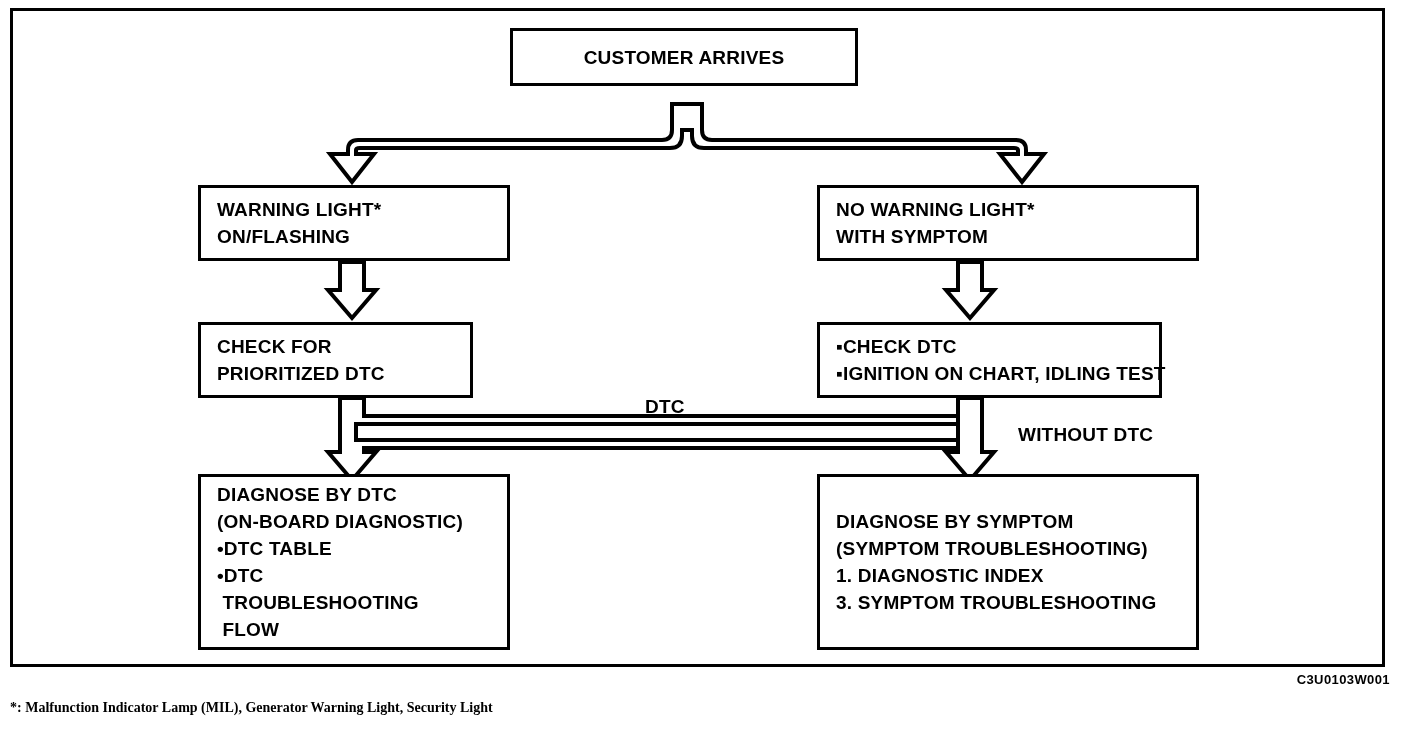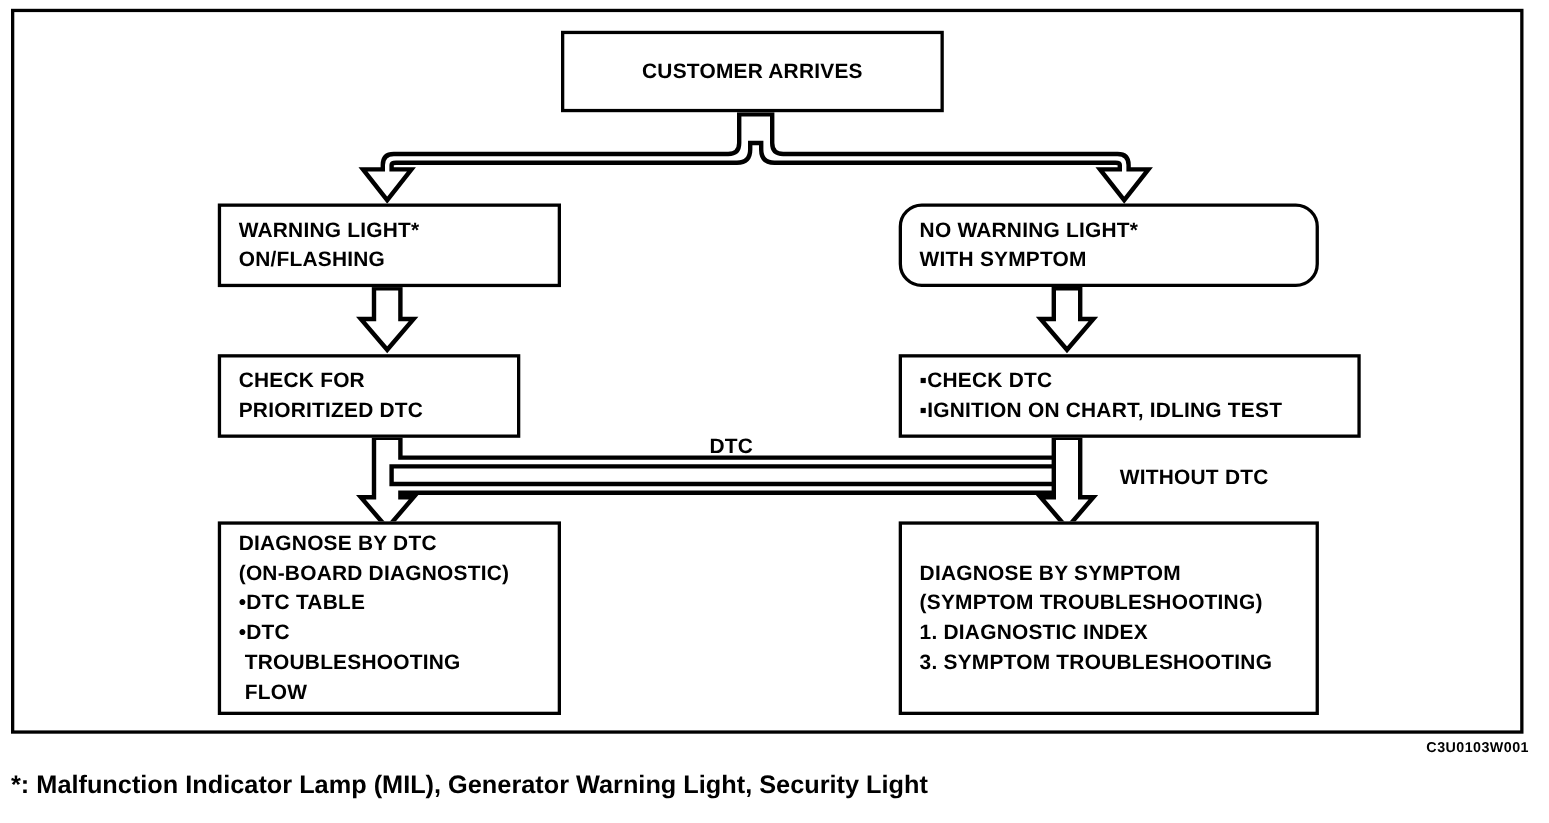--- a/index.html
+++ b/index.html
@@ -81,23 +81,24 @@
     top: 672px;
     font-size: 13px;
     font-weight: bold;
     letter-spacing: 0.4px;
   }
   
   .footnote {
     position: absolute;
     left: 10px;
     top: 700px;
-    font-size: 23px;
+    font-size: 14px;
     font-weight: bold;
     white-space: nowrap;
+    font-family: Liberation Serif, serif;
   }
 </style>
 </head>
 <body>
 
 <div id="root">
 
   <div class="figure-frame"></div>
 
   <svg class="connectors" viewBox="0 0 1408 748" width="1408" height="748" aria-hidden="true">
@@ -174,40 +175,40 @@
                L 982,398
                L 982,452
                L 994,452
                L 970,480
                L 946,452
                L 958,452
                Z"></path>
     </g>
   </svg>
 
-  <div class="flow-box box-center" style="left:510px; top:28px; width:348px; height:74px;">
+  <div class="flow-box box-center" style="left:510px; top:28px; width:348px; height:58px;">
     <div class="line">CUSTOMER ARRIVES</div>
   </div>
 
   <div class="flow-box box-pad-left" style="left:198px; top:185px; width:312px; height:76px;">
     <div class="line">WARNING LIGHT*</div>
     <div class="line">ON/FLASHING</div>
   </div>
 
-  <div class="flow-box box-pad-left" style="left:817px; top:185px; width:382px; height:76px;border-radius:21px;">
+  <div class="flow-box box-pad-left" style="left:817px; top:185px; width:382px; height:76px;">
     <div class="line">NO WARNING LIGHT*</div>
     <div class="line">WITH SYMPTOM</div>
   </div>
 
   <div class="flow-box box-pad-left" style="left:198px; top:322px; width:275px; height:76px;">
     <div class="line">CHECK FOR</div>
     <div class="line">PRIORITIZED DTC</div>
   </div>
 
-  <div class="flow-box box-pad-left2" style="left:817px; top:322px; width:420px; height:76px;">
+  <div class="flow-box box-pad-left2" style="left:817px; top:322px; width:345px; height:76px;">
     <div class="line">▪CHECK DTC</div>
     <div class="line">▪IGNITION ON CHART, IDLING TEST</div>
   </div>
 
   <div class="flow-box box-pad-left" style="left:198px; top:474px; width:312px; height:176px;">
     <div class="line">DIAGNOSE BY DTC</div>
     <div class="line">(ON-BOARD DIAGNOSTIC)</div>
     <div class="line">•DTC TABLE</div>
     <div class="line">•DTC</div>
     <div class="line"> TROUBLESHOOTING</div>

